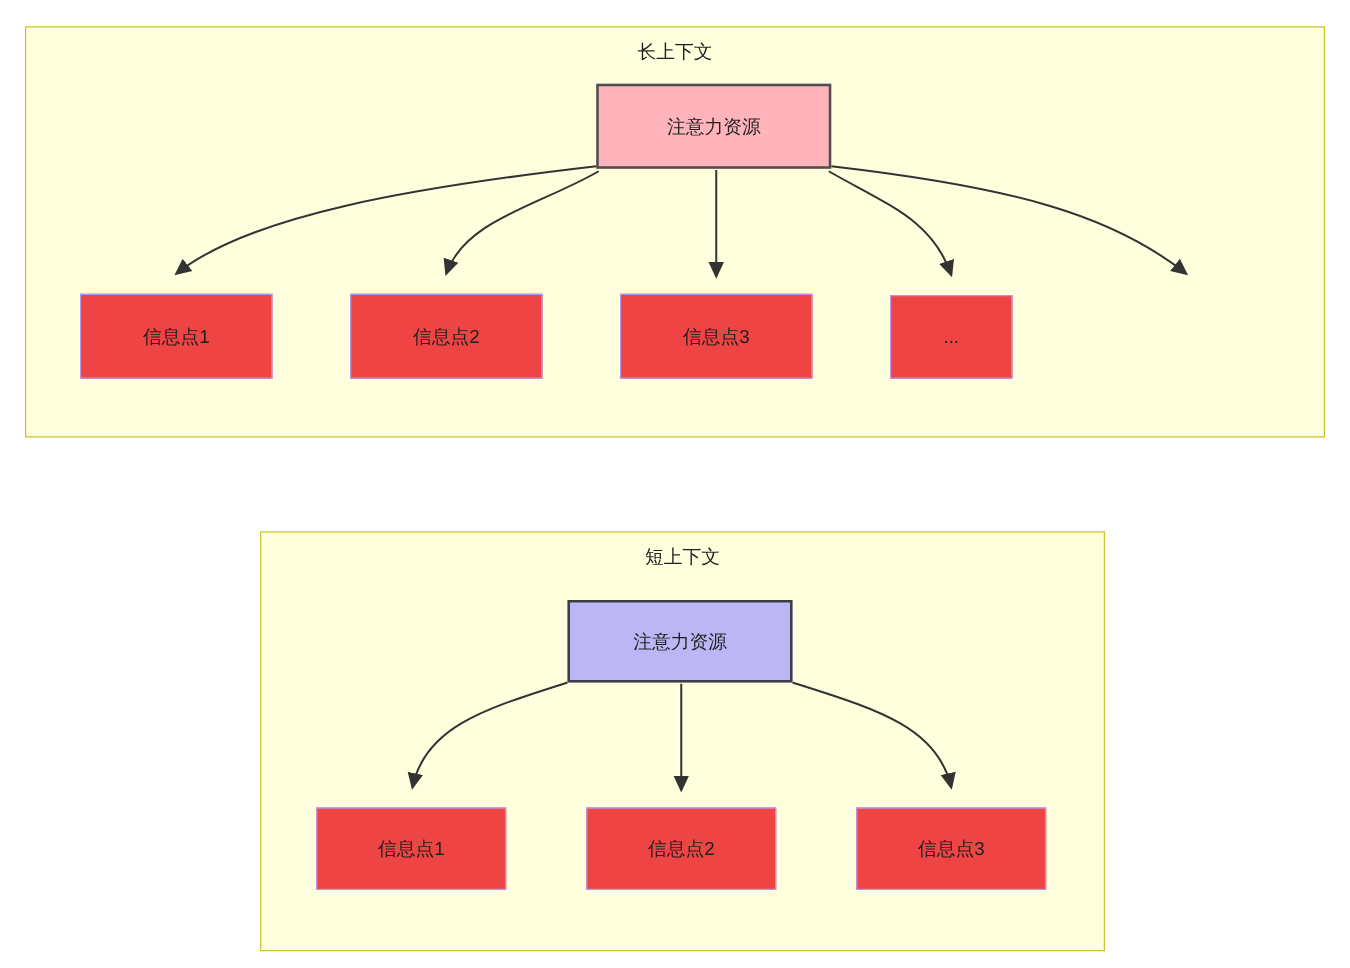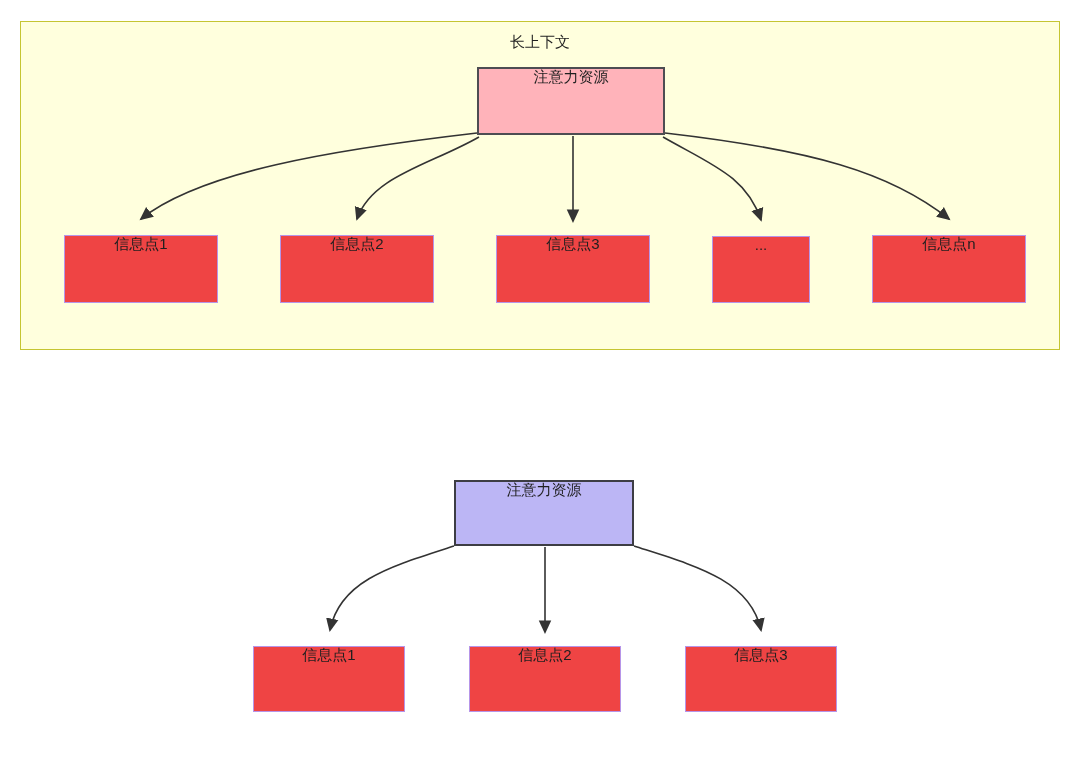--- a/index.html
+++ b/index.html
@@ -55,21 +55,21 @@
     white-space: nowrap;
   }
   #group-long .group-title { top: 12px; }
   #group-short .group-title { top: 12px; }
 
   
   .node {
     position: absolute;
     box-sizing: border-box;
     display: flex;
-    align-items: flex-start;
+    align-items: center;
     justify-content: center;
     font-size: 15px;
     color: #1f1f1f;
     line-height: 1;
     white-space: nowrap;
   }
 
   .node.attention-pink {
     background: #ffb3ba;
     border: 2.4px solid #4d4d52;
@@ -148,24 +148,24 @@
   </div>
 
   <div class="node info" id="node-long-info-3">
     <span>信息点3</span>
   </div>
 
   <div class="node info" id="node-long-ellipsis">
     <span>...</span>
   </div>
 
-  <div class="node info" id="node-long-info-n">
-    <span>信息点n</span>
+
+  <div class="group" id="group-short">
+    <div class="group-title">短上下文</div>
   </div>
-
 
   <svg class="edge-layer" id="edges-short" viewBox="0 0 1080 774" xmlns="http://www.w3.org/2000/svg">
 
     <path d="M454,546 C 392,566 340,580 330,630" fill="none" stroke="#333333" stroke-width="1.6" marker-end="url(#arrowhead)"></path>
 
     <path d="M545,547 L545,632" fill="none" stroke="#333333" stroke-width="1.6" marker-end="url(#arrowhead)"></path>
 
     <path d="M634,546 C 696,566 750,580 761,630" fill="none" stroke="#333333" stroke-width="1.6" marker-end="url(#arrowhead)"></path>
   </svg>
 

